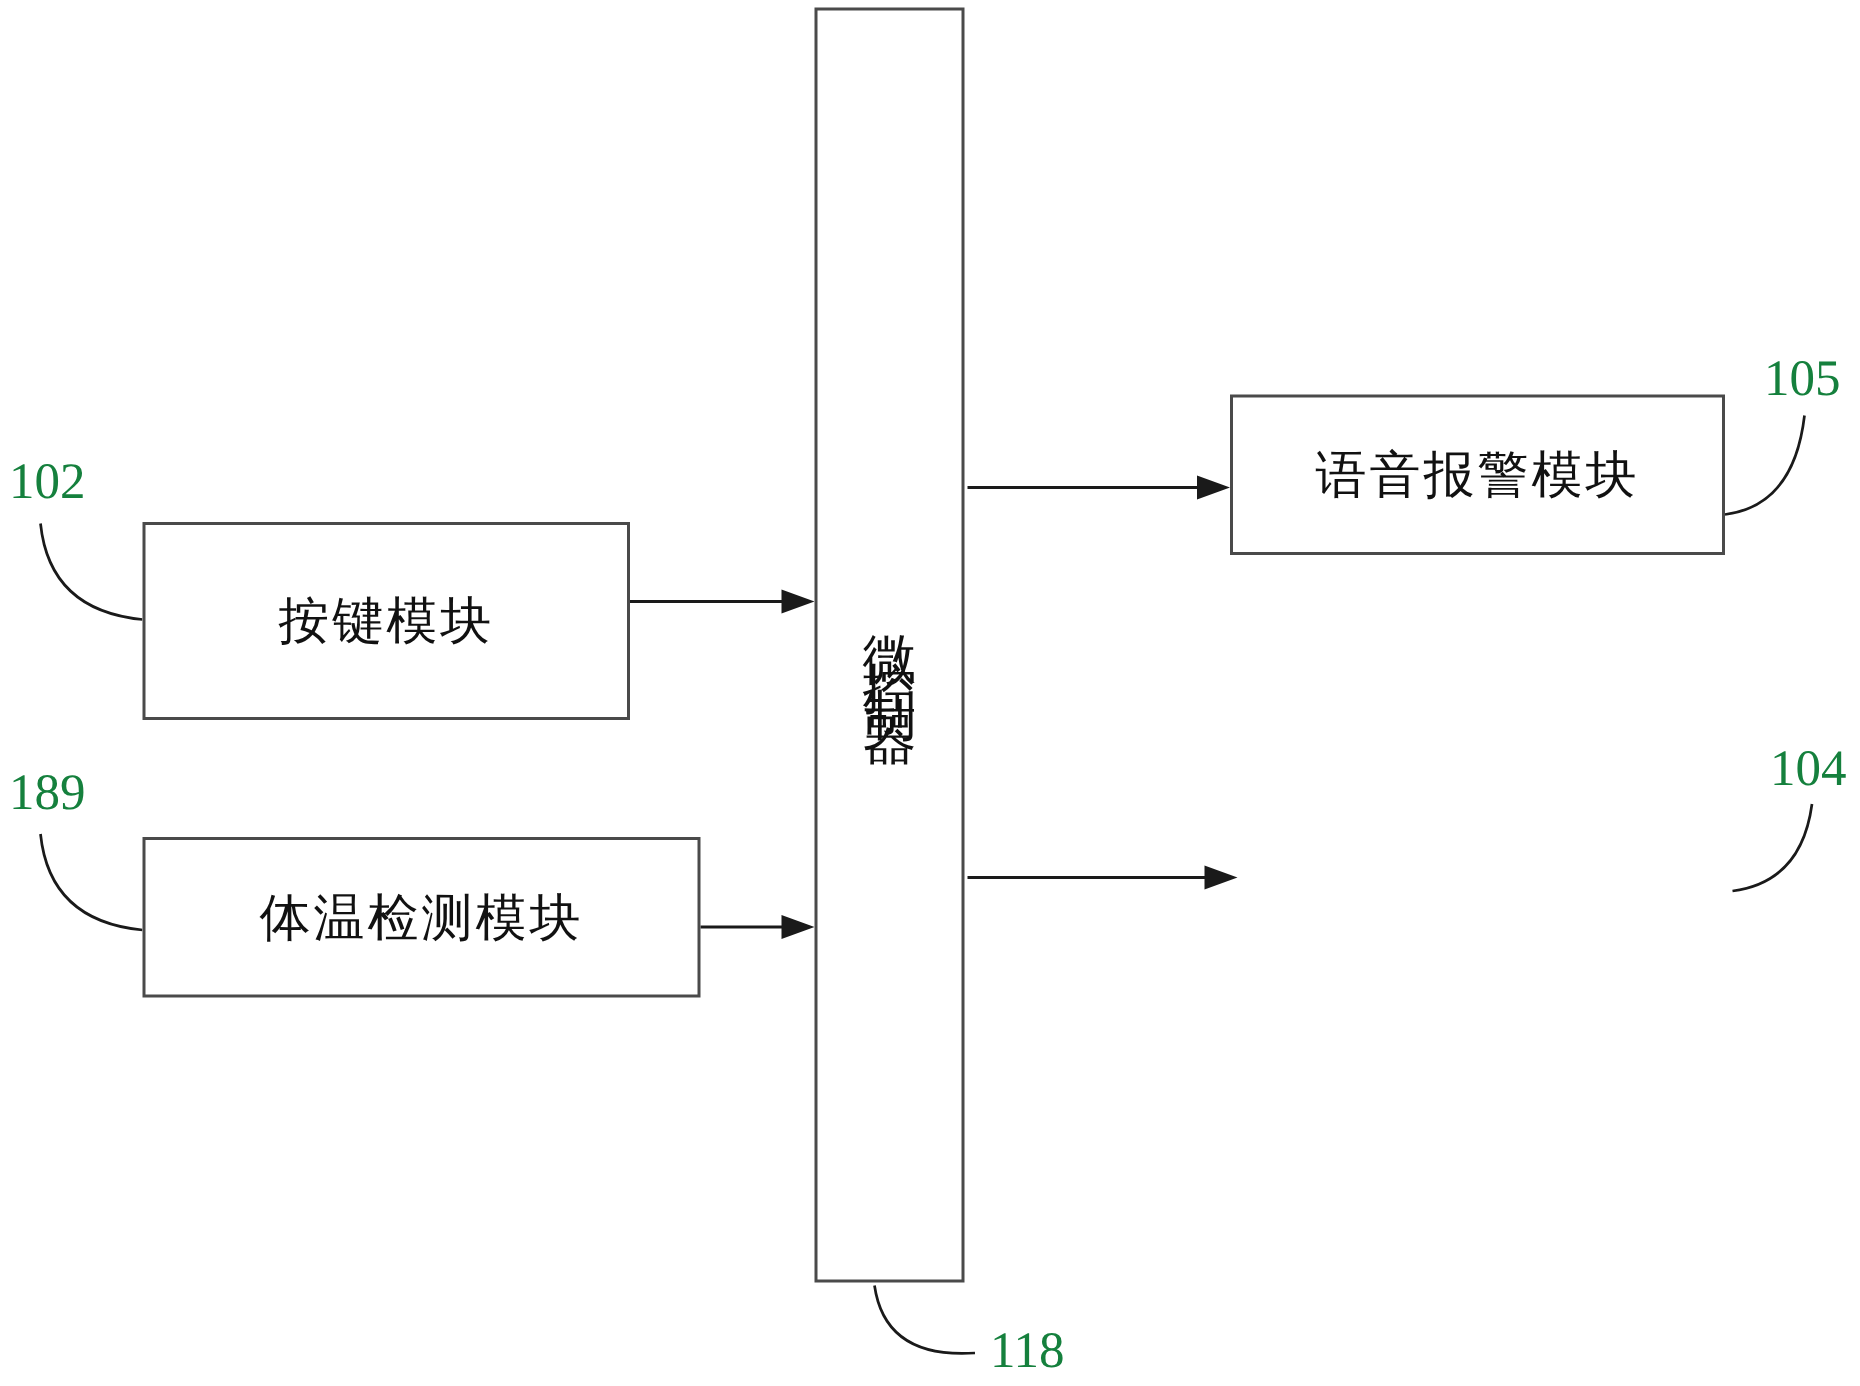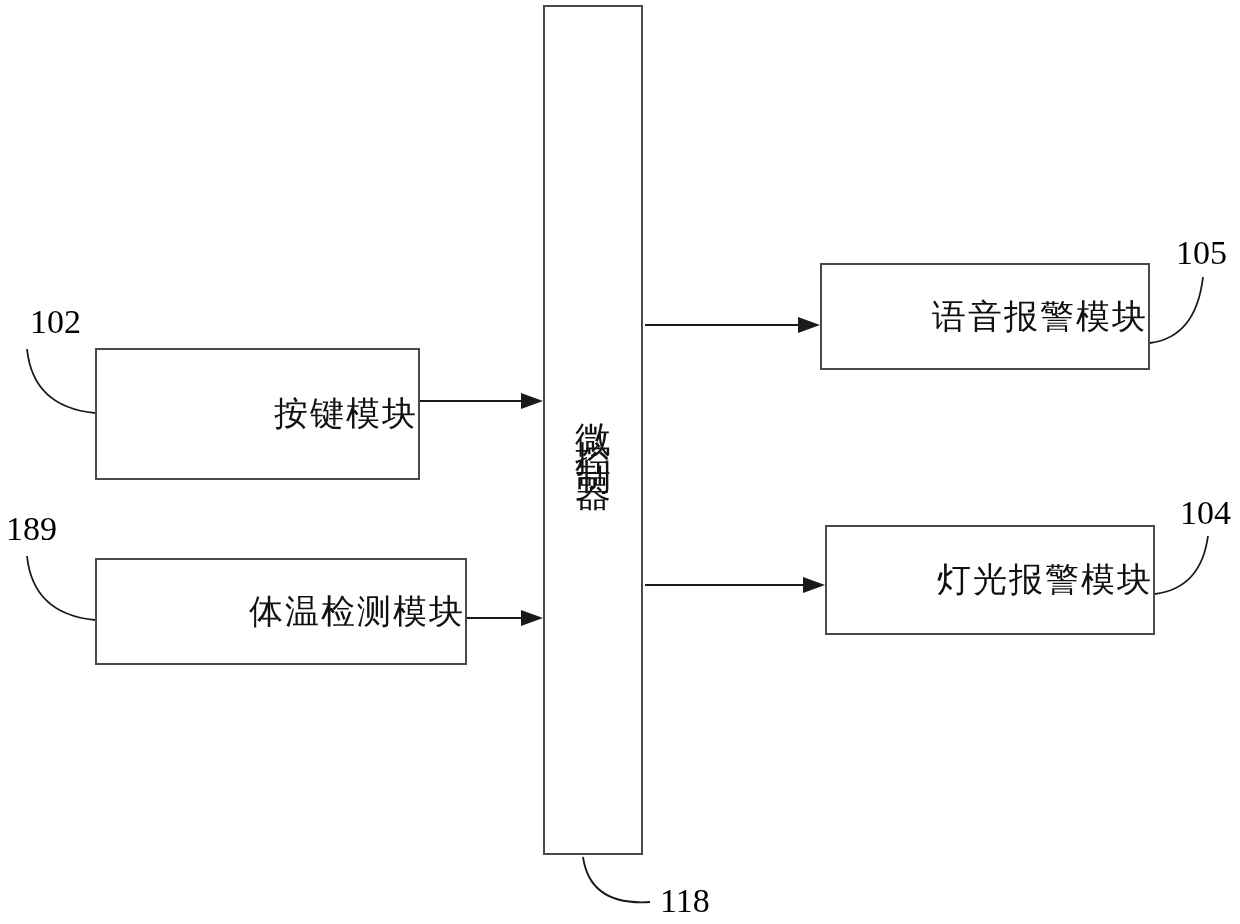--- a/index.html
+++ b/index.html
@@ -22,21 +22,21 @@
     width: 1240px;
     height: 924px;
     pointer-events: none;
   }
   .box {
     position: absolute;
     border: 2px solid #4a4a4a;
     background: #ffffff;
     display: flex;
     align-items: center;
-    justify-content: flex-end;
+    justify-content: center;
     font-size: 34px;
     color: #111111;
     letter-spacing: 2px;
     box-sizing: border-box;
   }
   .center-box {
     position: absolute;
     border: 2px solid #4a4a4a;
     background: #ffffff;
     display: flex;
@@ -48,21 +48,21 @@
     writing-mode: vertical-rl;
     text-orientation: upright;
     font-size: 36px;
     color: #111111;
     letter-spacing: 18px;
     line-height: 1;
   }
   .refnum {
     position: absolute;
     font-size: 34px;
-    color: #000000;
+    color: #15803d;
     font-family: "Liberation Serif", "DejaVu Serif", serif;
   }
 </style>
 </head>
 <body>
 
 <div id="stage">
 
   <svg class="wires" viewBox="0 0 1240 924">
 
@@ -102,25 +102,22 @@
   </div>
 
   <div class="box" style="left:95px; top:558px; width:372px; height:107px;">
     <span>体温检测模块</span>
   </div>
 
   <div class="box" style="left:820px; top:263px; width:330px; height:107px;">
     <span>语音报警模块</span>
   </div>
 
-  <div class="box" style="left:825px; top:525px; width:330px; height:110px;">
-    <span>灯光报警模块</span>
-  </div>
 
-  <div class="refnum" style="left:6px; top:303px;margin-left:24px;">102</div>
+  <div class="refnum" style="left:6px; top:303px;">102</div>
 
   <div class="refnum" style="left:6px; top:510px;">189</div>
 
   <div class="refnum" style="left:1176px; top:234px;">105</div>
 
   <div class="refnum" style="left:1180px; top:494px;text-align:right;">104</div>
 
   <div class="refnum" style="left:660px; top:882px;">118</div>
 
 </div>

